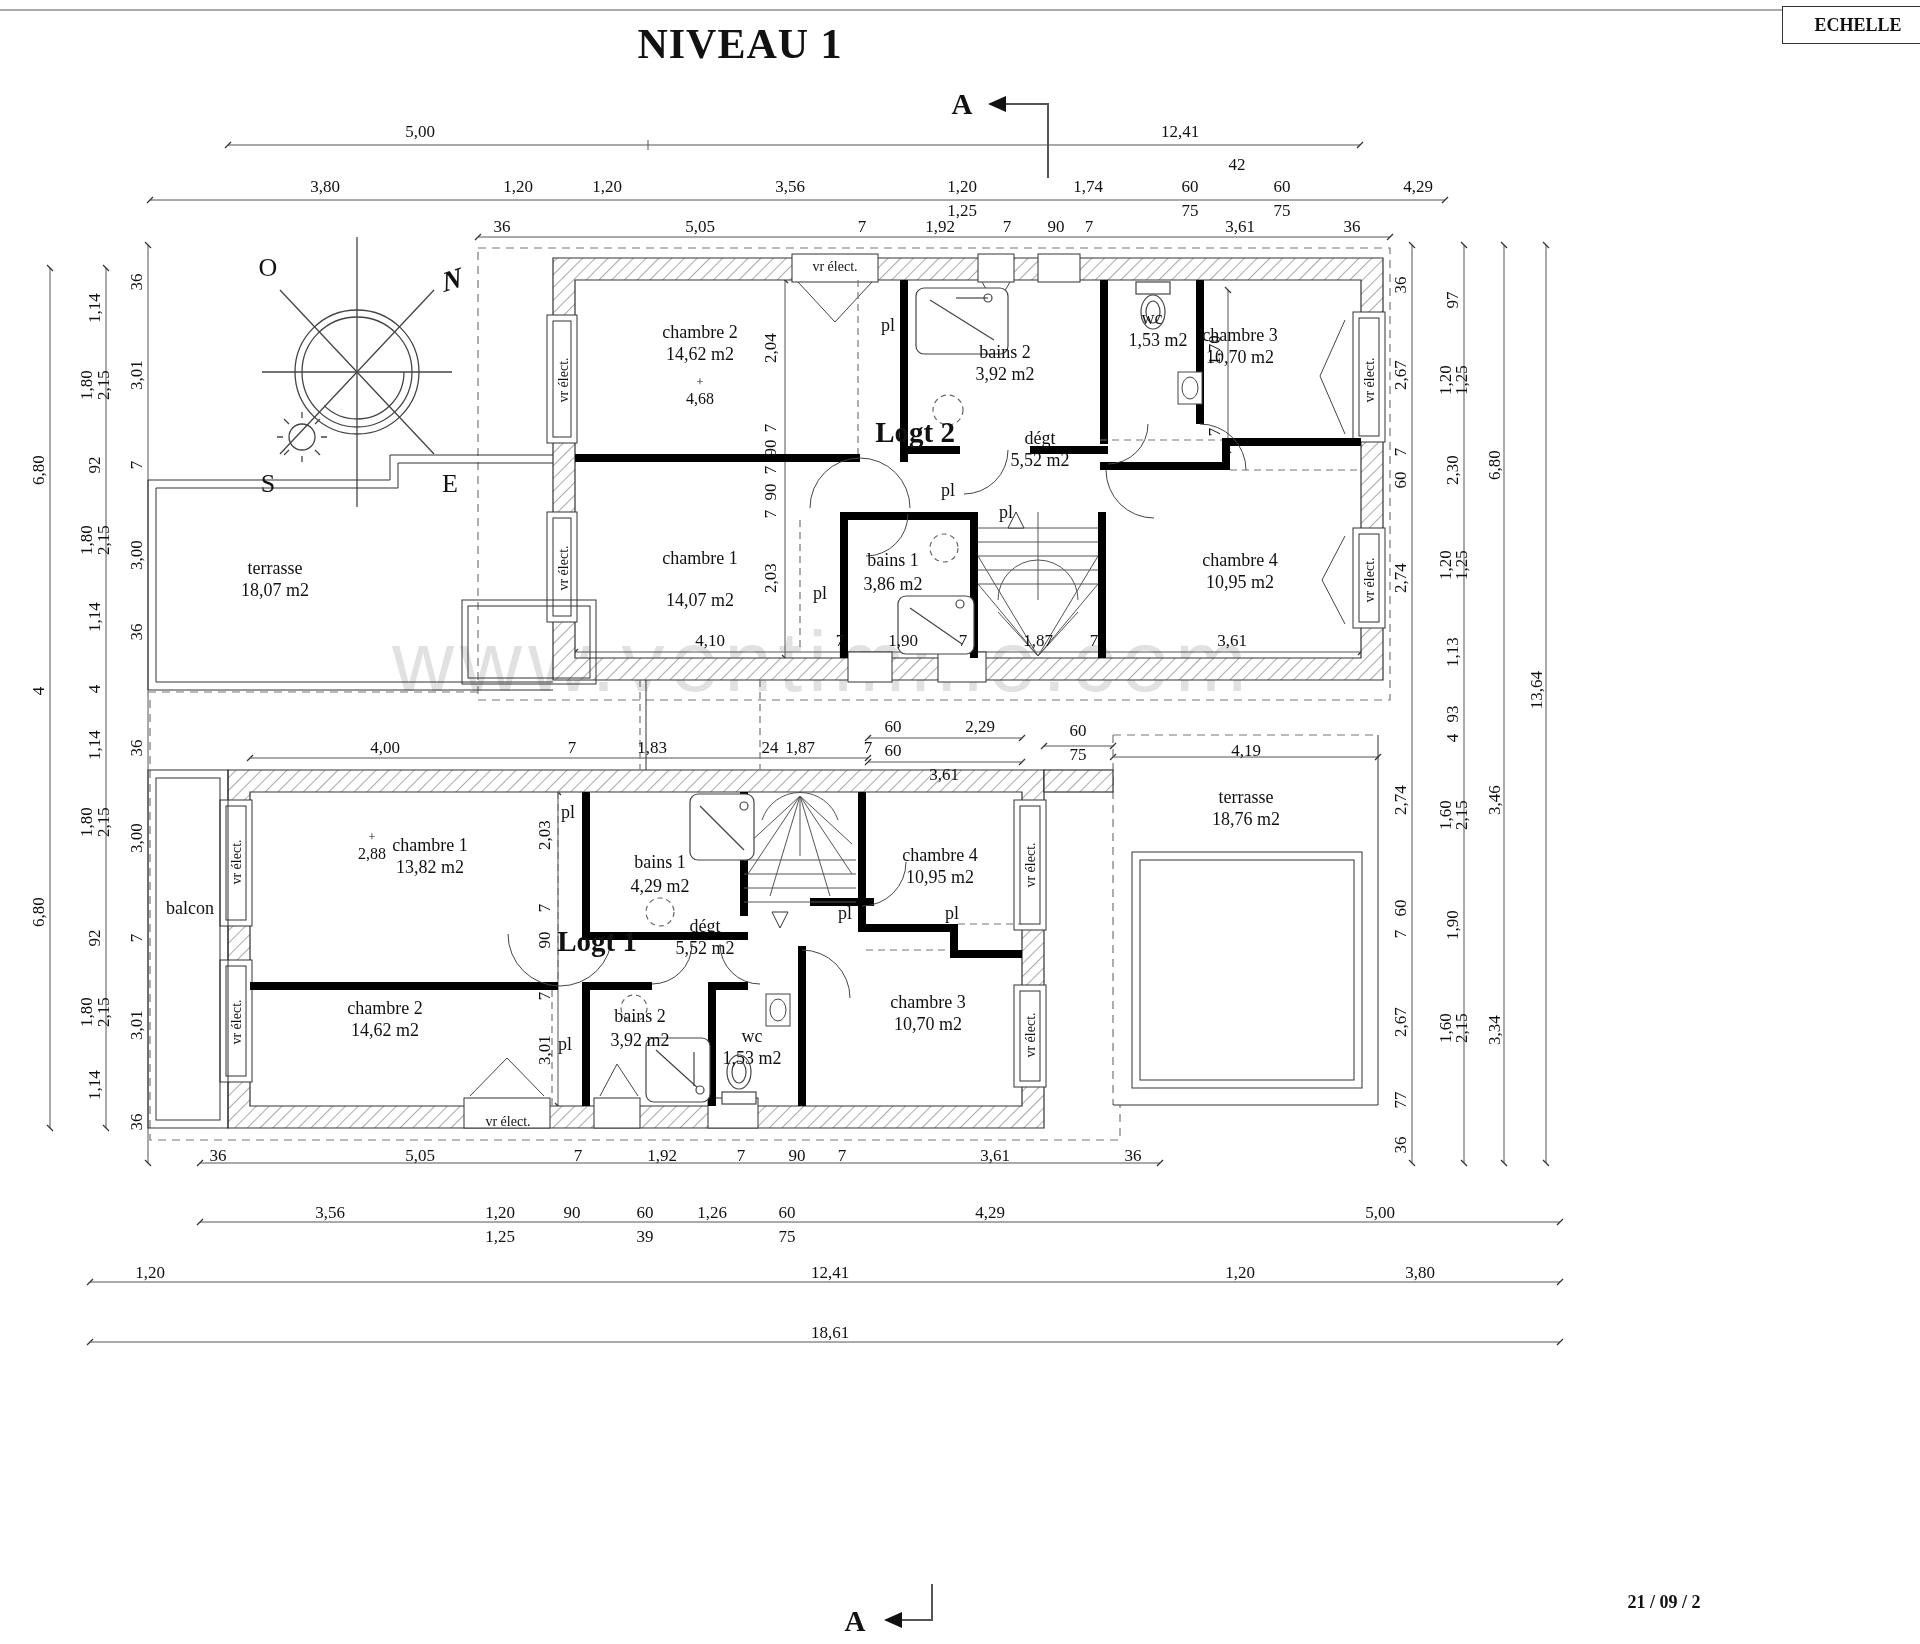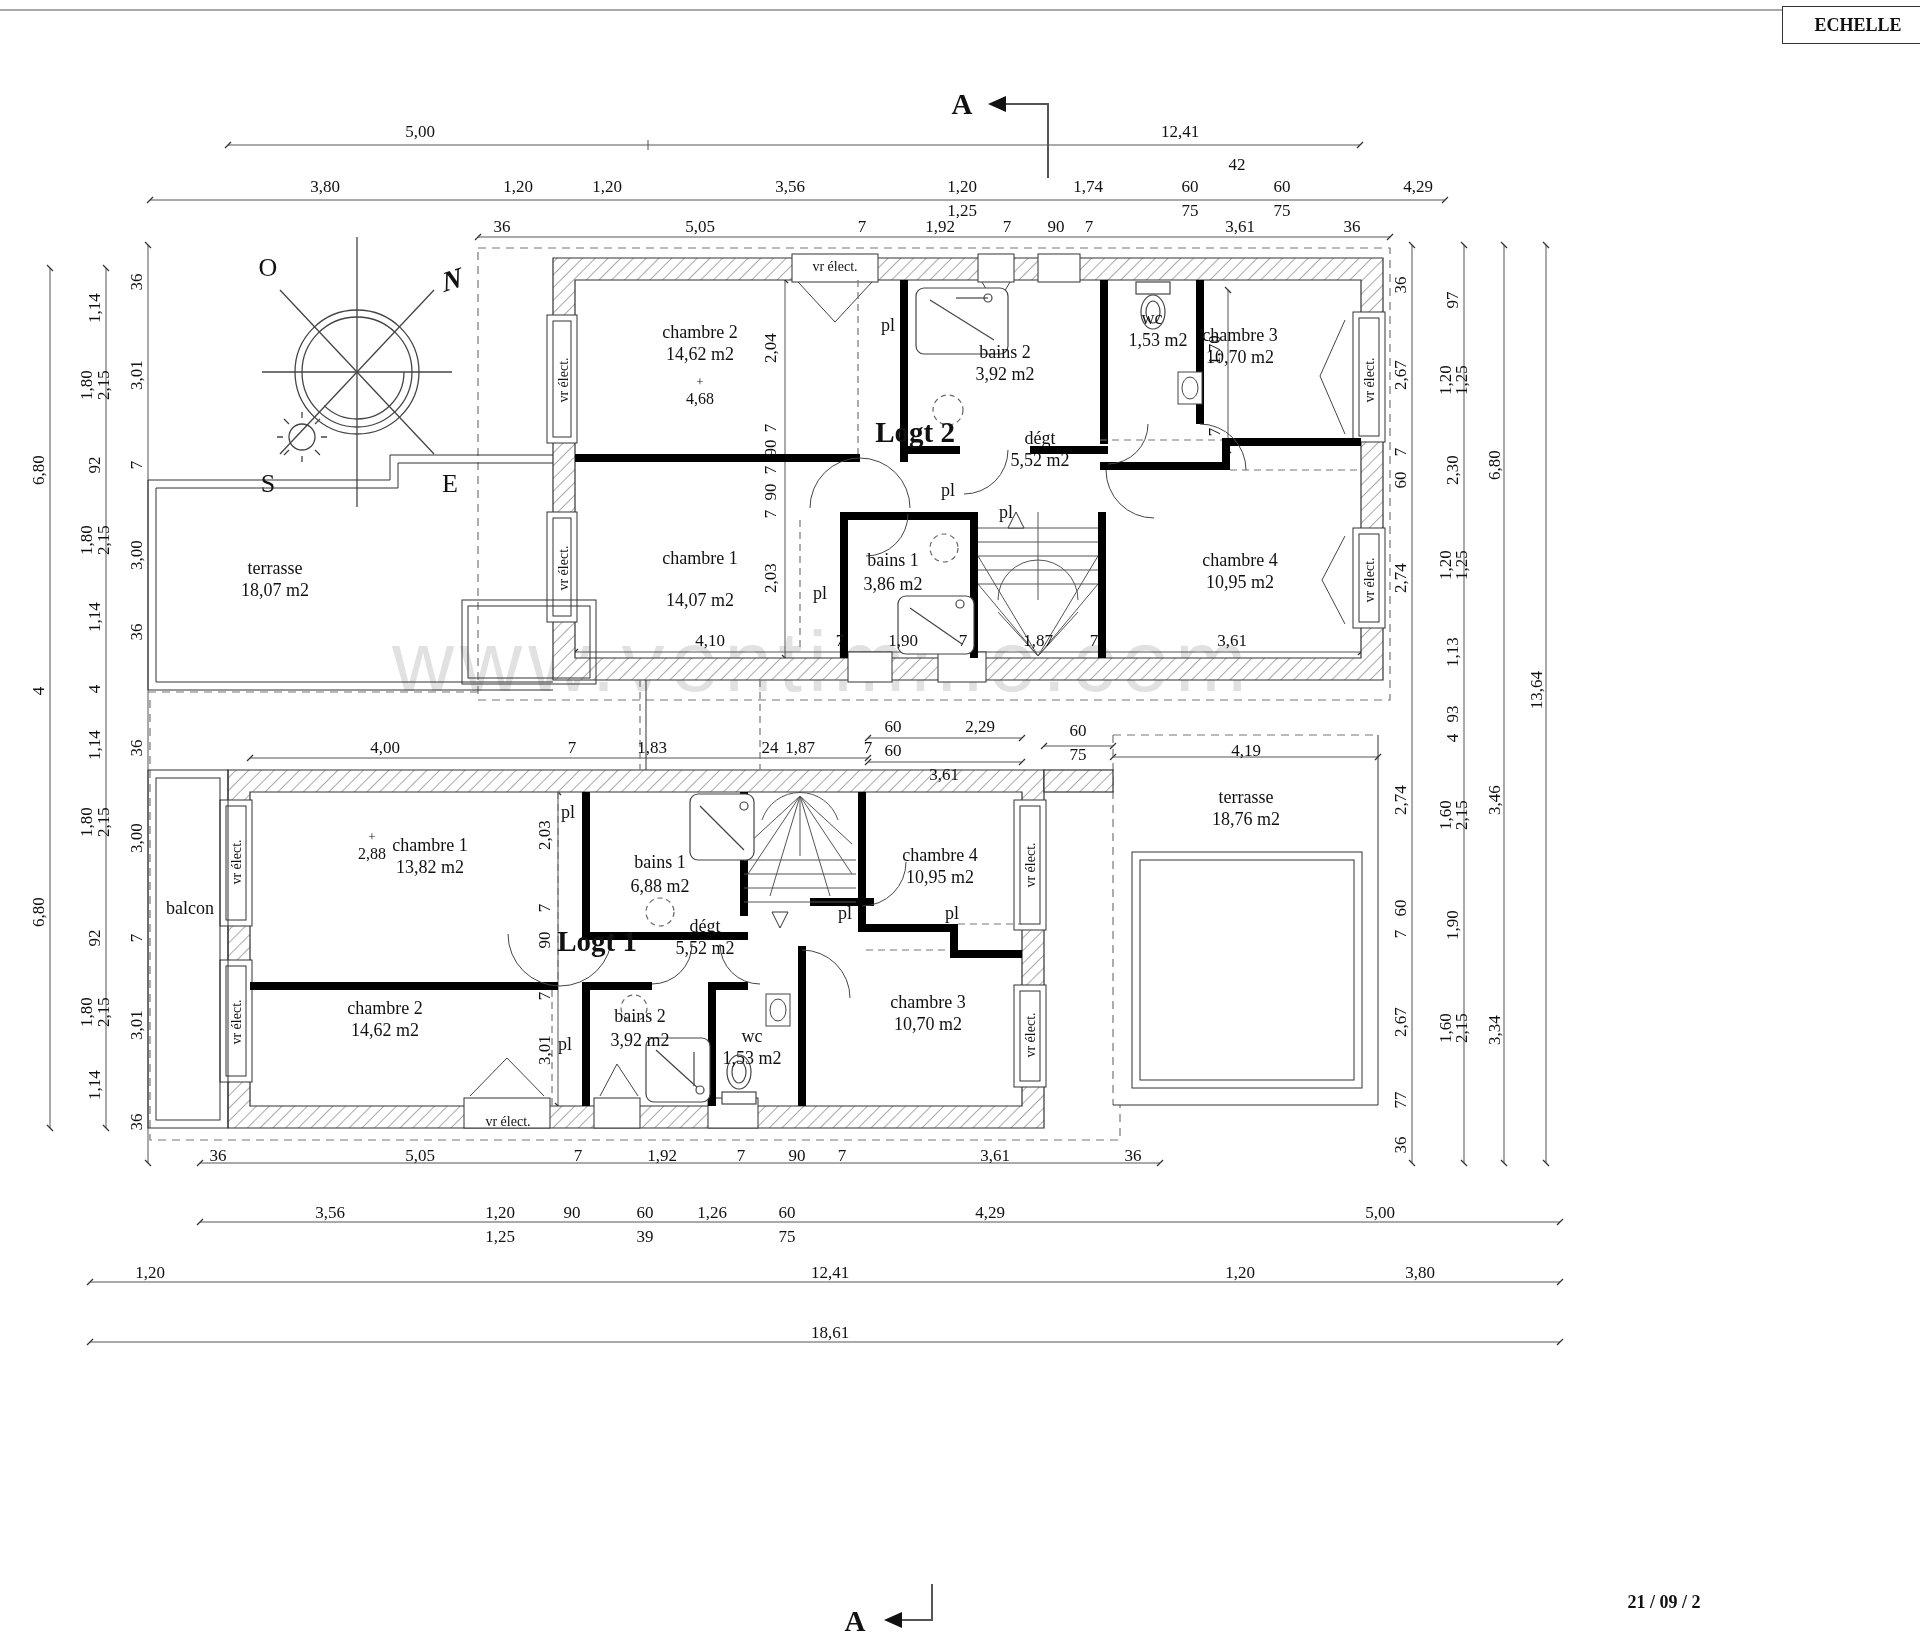--- a/index.html
+++ b/index.html
@@ -28,20 +28,21 @@
       font-size:86px;letter-spacing:6px;color:#b9b9b9;opacity:.42;
       font-family:"Liberation Sans",sans-serif;}
   #top-rule{position:absolute;left:0;top:9px;width:1782px;height:2px;background:#aaa;}
 </style>
 </head>
 <body>
 
 <div id="stage">
 
   <div id="top-rule"></div>
+  <div id="page-title">NIVEAU 1</div>
   <div id="echelle-box">
     <span>ECHELLE</span>
   </div>
   <div id="watermark">www.ventimmo.com</div>
   <div id="date-label">21 / 09 / 2</div>
 
   <svg id="plan-svg" width="1920" height="1644" viewBox="0 0 1920 1644">
     <defs>
       <pattern id="h" patternUnits="userSpaceOnUse" width="9" height="9" patternTransform="rotate(45)">
         <rect width="9" height="9" fill="#fff"></rect>
@@ -435,21 +436,21 @@
       <span class="lbl area" style="left: 275px; top: 590px;">18,07 m2</span>
       <span class="lbl room" style="left: 888px; top: 325px;">pl</span>
       <span class="lbl room" style="left: 948px; top: 490px;">pl</span>
       <span class="lbl room" style="left: 1006px; top: 512px;">pl</span>
       <span class="lbl room" style="left: 820px; top: 593px;">pl</span>
       <span class="lbl room" style="left: 430px; top: 845px;">chambre 1</span>
       <span class="lbl area" style="left: 430px; top: 867px;">13,82 m2</span>
       <span class="lbl plus" style="left: 372px; top: 836px;">+</span>
       <span class="lbl lvl" style="left: 372px; top: 854px;">2,88</span>
       <span class="lbl room" style="left: 660px; top: 862px;">bains 1</span>
-      <span class="lbl area" style="left: 660px; top: 886px;">6,88 m2</span>
+      <span class="lbl area" style="left: 660px; top: 886px;">4,29 m2</span>
       <span class="lbl room" style="left: 940px; top: 855px;">chambre 4</span>
       <span class="lbl area" style="left: 940px; top: 877px;">10,95 m2</span>
       <span class="lbl room" style="left: 1246px; top: 797px;">terrasse</span>
       <span class="lbl area" style="left: 1246px; top: 819px;">18,76 m2</span>
       <span class="lbl big" style="left: 597px; top: 941px;">Logt 1</span>
       <span class="lbl room" style="left: 705px; top: 926px;">dégt</span>
       <span class="lbl area" style="left: 705px; top: 948px;">5,52 m2</span>
       <span class="lbl room" style="left: 190px; top: 908px;">balcon</span>
       <span class="lbl room" style="left: 385px; top: 1008px;">chambre 2</span>
       <span class="lbl area" style="left: 385px; top: 1030px;">14,62 m2</span>

